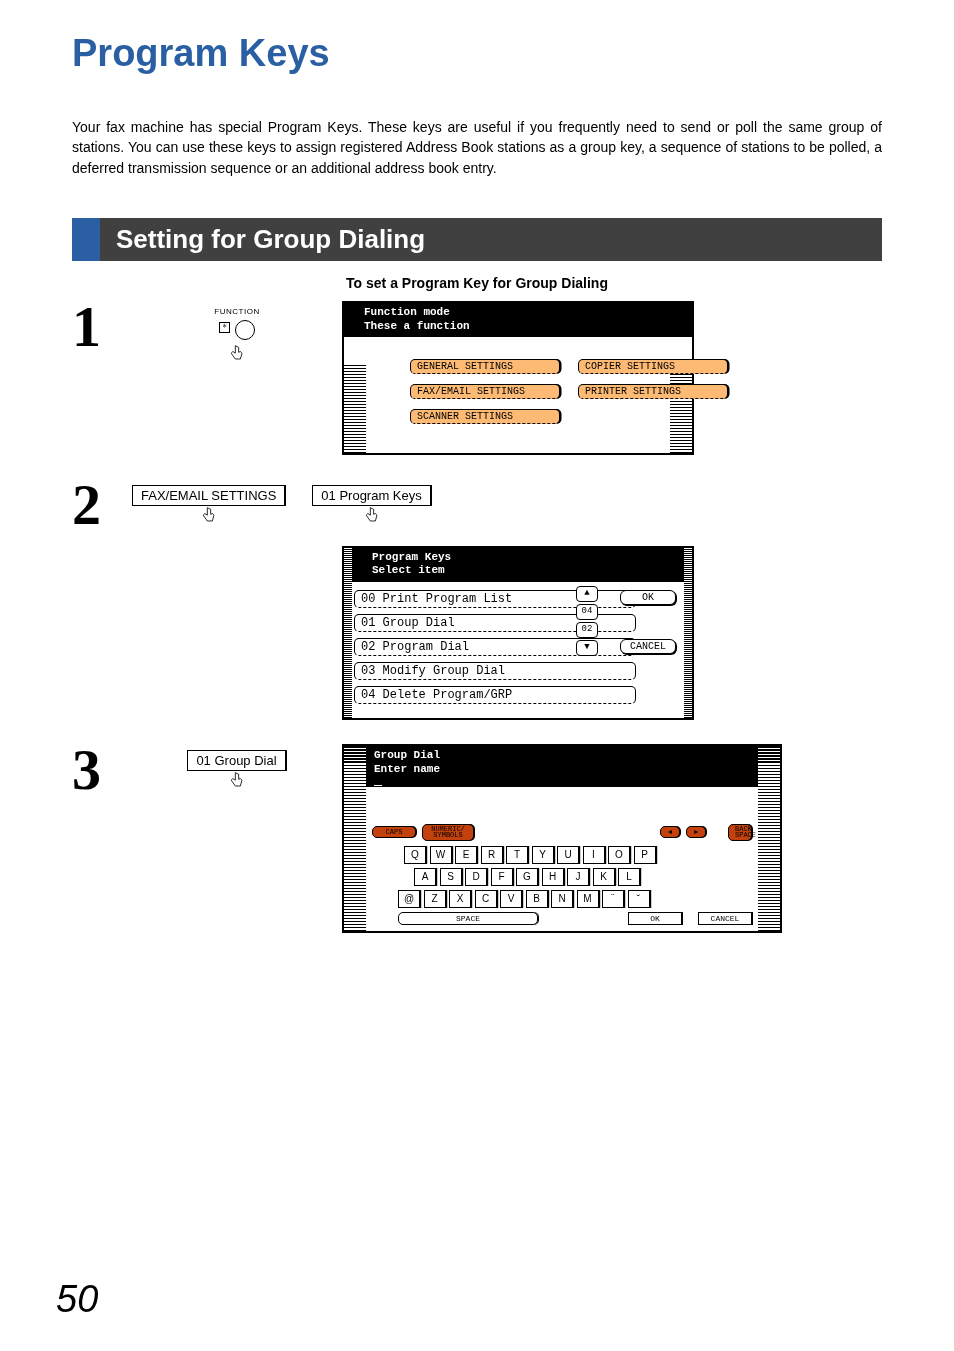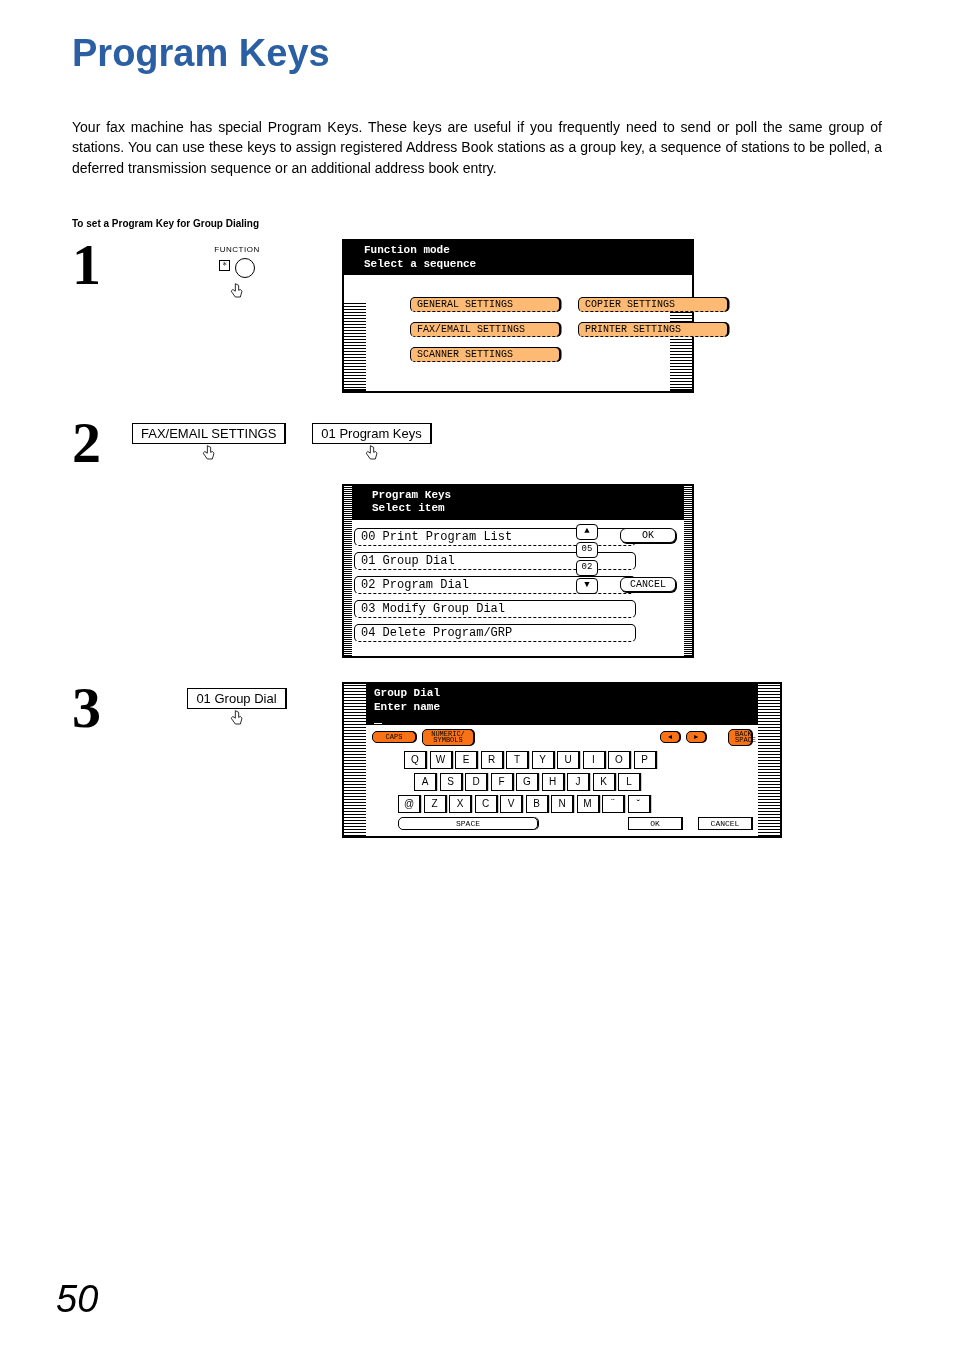--- a/index.html
+++ b/index.html
@@ -30,23 +30,24 @@
     margin-bottom: 14px;
     border-left: 28px solid #2a5fa3;
   }
   .body-text {
     font-size: 14px;
     line-height: 1.45;
     text-align: justify;
     margin-bottom: 40px;
   }
   .sub-heading {
-    font-size: 10px;
+    font-size: 14px;
     font-weight: bold;
     margin: 14px 0 10px 0;
+    text-align: center;
   }
   .step {
     display: flex;
     align-items: flex-start;
     margin-bottom: 24px;
   }
   .step-number {
     font-family: "Times New Roman", Times, serif;
     font-size: 58px;
     font-weight: bold;
@@ -209,23 +210,24 @@
     display: flex;
     gap: 6px;
     align-items: center;
     margin-bottom: 5px;
   }
   .kbt {
     border: 1px solid #000;
     border-radius: 5px;
     font-size: 7px;
     padding: 1px 6px;
-    background: #f97316;
+    background: #c2410c;
     box-shadow: 1px 0 0 #000;
     text-align: center;
+    margin-top: 33px;
   }
   .kb-row {
     display: flex;
     gap: 3.5px;
     margin-bottom: 4px;
   }
   .off1 { margin-left: 32px; }
   .off2 { margin-left: 42px; }
   .off3 { margin-left: 26px; }
   .key {
@@ -279,41 +281,42 @@
 </style>
 </head>
 <body>
 
 <div class="page">
 
   <h1 class="page-title">Program Keys</h1>
 
   <p class="body-text">Your fax machine has special Program Keys. These keys are useful if you frequently need to send or poll the same group of stations. You can use these keys to assign registered Address Book stations as a group key, a sequence of stations to be polled, a deferred transmission sequence or an additional address book entry.</p>
 
+  <div class="section-heading">Setting for Group Dialing</div>
   <div class="sub-heading">To set a Program Key for Group Dialing</div>
 
   <div class="step">
     <div class="step-number">1</div>
     <div class="action-col">
       <div class="action-label">FUNCTION</div>
       <div class="press-target">
         <span class="asterisk-box">＊</span>
         <span class="panel-press"></span>
       </div>
       <div class="hand-icon">
         <svg viewBox="0 0 24 24" width="22" height="20">
             <path d="M10 2 L10 11 L7 9 L5 11 L10 18 L16 18 L18 11 L16 9 L14 10 L14 4 Z" fill="none" stroke="#000" stroke-width="1"></path>
           </svg>
       </div>
     </div>
     <div class="screen-col">
       <div class="lcd">
         <div class="lcd-header">
           <div>Function mode</div>
-          <div>Select a sequence</div>
+          <div>These a function</div>
         </div>
         <div class="lcd-body" style="min-height:116px;">
           <div class="hatch-panel hatch-left"></div>
           <div class="hatch-panel hatch-right"></div>
           <div class="func-grid">
             <div class="lcd-btn">GENERAL SETTINGS</div>
             <div class="lcd-btn">COPIER SETTINGS</div>
             <div class="lcd-btn">FAX/EMAIL SETTINGS</div>
             <div class="lcd-btn">PRINTER SETTINGS</div>
             <div class="lcd-btn">SCANNER SETTINGS</div>
@@ -359,21 +362,21 @@
         </div>
         <div class="list-body">
           <div class="list-row">00  Print Program List</div>
           <div class="list-row">01  Group Dial</div>
           <div class="list-row">02  Program Dial</div>
           <div class="list-row">03  Modify Group Dial</div>
           <div class="list-row">04  Delete Program/GRP</div>
         </div>
         <div class="scroll-col">
           <div class="mini-btn">▲</div>
-          <div class="mini-btn">05</div>
+          <div class="mini-btn">04</div>
           <div class="mini-btn">02</div>
           <div class="mini-btn">▼</div>
         </div>
         <div class="ok-cancel-col">
           <div class="okc-btn">OK</div>
           <div class="okc-btn">CANCEL</div>
         </div>
       </div>
     </div>
   </div>

